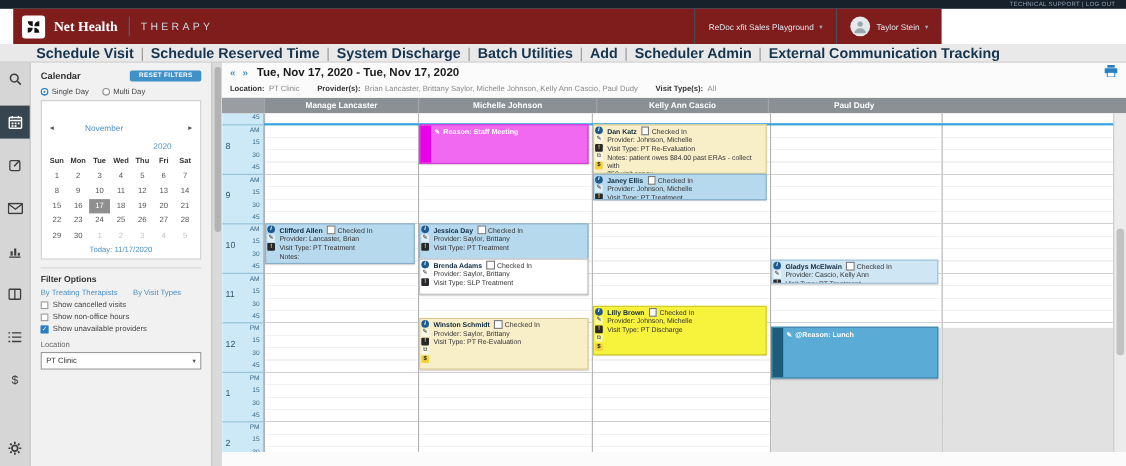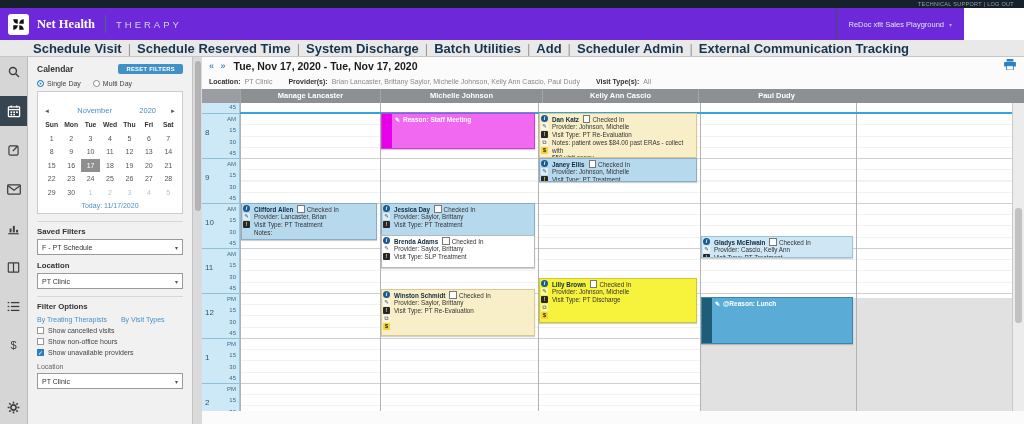--- a/index.html
+++ b/index.html
@@ -1,21 +1,21 @@
 <!DOCTYPE html>
 <html><head>
 <meta charset="utf-8">
 <style>
   html,body{margin:0;padding:0;}
   body{width:1024px;height:424px;position:relative;overflow:hidden;background:#fff;
        font-family:"Liberation Sans",sans-serif;-webkit-font-smoothing:antialiased;}
   
   .topstrip{position:absolute;left:0;top:0;width:1024px;height:8px;background:#16212b;
             color:#8ea2b2;font-size:5.5px;line-height:8px;text-align:right;padding-right:10px;box-sizing:border-box;letter-spacing:.3px;}
-  .appheader{position:absolute;left:0;top:8px;width:964px;height:32px;background:#6d28d9;display:flex;align-items:center;padding:0 0 0 8px;box-sizing:border-box;}
+  .appheader{position:absolute;left:12px;top:8px;width:844px;height:32px;background:#7f1d1d;display:flex;align-items:center;padding:0 0 0 8px;box-sizing:border-box;}
   .logo-box{width:21px;height:21px;background:#fff;border-radius:3px;display:flex;align-items:center;justify-content:center;}
   .brand{color:#fff;font-family:"Liberation Serif",serif;font-weight:bold;font-size:12.5px;margin-left:8px;}
   .hdr-div{width:1px;height:18px;background:#55656f;margin:0 10px;}
   .product{color:#cdd7dd;font-size:9.5px;letter-spacing:3px;}
   .hdr-spacer{flex:1;}
   .env-box,.user-box{height:32px;display:flex;align-items:center;border-left:1px solid #43535d;padding:0 12px;color:#dde4e9;font-size:7.5px;}
   .caret{font-size:6px;color:#9fb0bb;margin-left:5px;}
   .avatar{width:18px;height:18px;border-radius:50%;background:#e6e9eb;display:flex;align-items:center;justify-content:center;margin-right:6px;overflow:hidden;}
   .menubar{position:absolute;left:0;top:40px;width:1024px;height:17px;background:#e9e9e9;border-bottom:1px solid #c6c6c6;
            display:flex;align-items:center;padding-left:33px;box-sizing:border-box;font-size:13px;font-weight:bold;color:#17344e;}
@@ -32,25 +32,25 @@
   .panel{position:absolute;left:28px;top:57px;width:164px;height:367px;background:#f1f1f1;box-sizing:border-box;padding:7px 9px;font-size:7px;color:#444;}
   .panel-scroll{position:absolute;left:192px;top:57px;width:10px;height:367px;background:#dadada;border-left:1px solid #c4c4c4;box-sizing:border-box;}
   .panel-scroll .thumb{position:absolute;left:2px;top:4px;width:6px;height:150px;background:#b3b3b3;border-radius:3px;}
   .prow{display:flex;align-items:center;justify-content:space-between;}
   .phead{font-size:8.5px;font-weight:bold;color:#333;}
   .btn-reset{background:#4191c9;color:#fff;font-size:5.8px;font-weight:bold;padding:2px 8px;border-radius:2px;letter-spacing:.3px;}
   .radio-row{display:flex;align-items:center;gap:12px;margin:6px 0 4px;}
   .radio{display:flex;align-items:center;gap:3px;}
   .rdot{width:7px;height:7px;border-radius:50%;border:1px solid #8a8a8a;background:#fff;box-sizing:border-box;}
   .rdot.sel{border:1px solid #2a7fc1;background:#2a7fc1;box-shadow:inset 0 0 0 1.5px #fff;}
-  .minical{background:#fff;border:1px solid #ccc;padding:13px 4px 2px;}
+  .minical{background:#fff;border:1px solid #ccc;padding:3px 4px 2px;}
   .mc-nav{display:flex;align-items:center;font-size:7.5px;color:#4a90c4;padding:1px 2px 3px;}
   .mc-arrow{color:#555;font-size:6px;}
   .mc-month{flex:1;text-align:center;}
-  .mc-year{margin-right:14px;}
+  .mc-year{margin-right:14px;margin-top:32px;}
   .mc-grid{display:grid;grid-template-columns:repeat(7,1fr);}
   .mc-grid span{text-align:center;font-size:7px;color:#555;height:13.5px;line-height:13.5px;}
   .mc-grid .dh{font-weight:bold;color:#333;font-size:6.8px;}
   .mc-grid .sel{background:#8f8f8f;color:#fff;}
   .mc-grid .muted{color:#c2c2c2;}
   .mc-today{text-align:center;color:#4a90c4;font-size:7px;padding:3px 0 2px;}
   .sect{border-top:1px solid #d6d6d6;margin-top:7px;padding-top:5px;}
   .select{background:#fff;border:1px solid #9a9a9a;height:14px;margin-top:3px;display:flex;align-items:center;justify-content:space-between;padding:0 4px;font-size:7px;color:#333;}
   .select .sc{font-size:6px;color:#555;}
   .plabel{font-weight:bold;font-size:7.8px;color:#333;margin-top:6px;}
@@ -130,20 +130,30 @@
     </svg>
   </div>
   <span class="brand">Net Health</span>
   <div class="hdr-div"></div>
   <span class="product">THERAPY</span>
   <div class="hdr-spacer"></div>
   <div class="env-box">
     <span>ReDoc xfit Sales Playground</span>
     <span class="caret">▾</span>
   </div>
+  <div class="user-box">
+    <span class="avatar">
+      <svg width="14" height="14" viewBox="0 0 20 20">
+          <circle cx="10" cy="7" r="3.4" fill="#9aa6ad"></circle>
+          <path d="M2.5 19 a7.5 6.5 0 0 1 15 0 z" fill="#9aa6ad"></path>
+        </svg>
+    </span>
+    <span>Taylor Stein</span>
+    <span class="caret">▾</span>
+  </div>
 </div>
 
 <div class="menubar">
     <span class="mitem">Schedule Visit</span>
     <span class="sep">|</span>
     <span class="mitem">Schedule Reserved Time</span>
     <span class="sep">|</span>
     <span class="mitem">System Discharge</span>
     <span class="sep">|</span>
     <span class="mitem">Batch Utilities</span>
@@ -297,32 +307,20 @@
         <span>30</span>
         <span class="muted">1</span>
         <span class="muted">2</span>
         <span class="muted">3</span>
         <span class="muted">4</span>
         <span class="muted">5</span>
       </div>
     <div class="mc-today">Today: 11/17/2020</div>
   </div>
   <div class="sect">
-    <div class="plabel" style="margin-top:0;">Saved Filters</div>
-    <div class="select">
-      <span>F - PT Schedule</span>
-      <span class="sc">▾</span>
-    </div>
-    <div class="plabel">Location</div>
-    <div class="select">
-      <span>PT Clinic</span>
-      <span class="sc">▾</span>
-    </div>
-  </div>
-  <div class="sect">
     <div class="plabel" style="margin-top:0;">Filter Options</div>
     <div class="plinks">
         <span class="link">By Treating Therapists</span>
         <span class="link">By Visit Types</span>
       </div>
     <div>
         <div class="cbrow">
           <span class="cbox"></span>
           <span>Show cancelled visits</span>
         </div>

